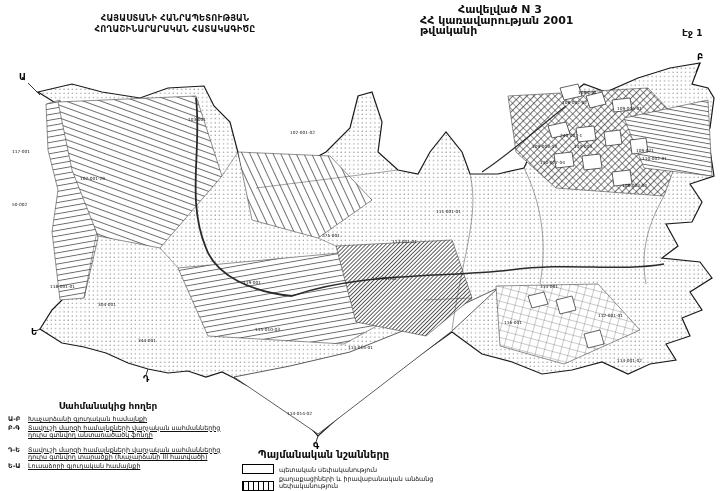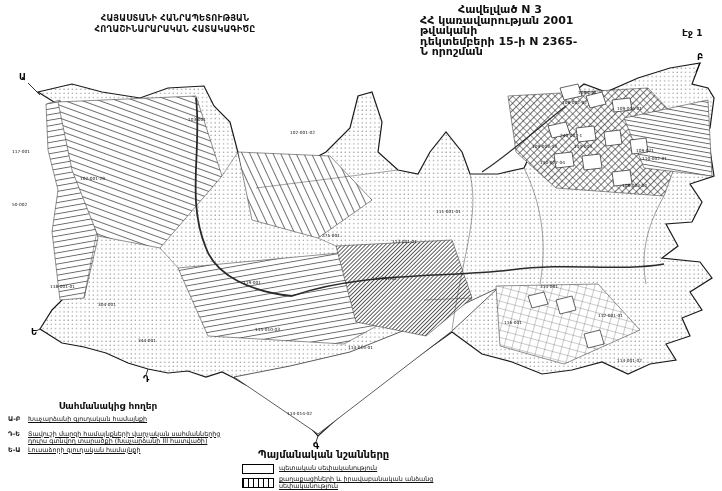--- a/index.html
+++ b/index.html
@@ -19,21 +19,21 @@
   
   .adjacent{position:absolute;left:8px;top:401px;width:236px;}
   .adj-title{font-weight:bold;font-size:9px;text-align:center;width:200px;margin-bottom:5px;}
   .adj-item{display:flex;font-size:6.4px;line-height:7.6px;margin-bottom:1px;}
   .adj-item.gap{margin-top:7px;}
   .adj-code{width:20px;flex:none;font-weight:bold;}
   .adj-text{width:205px;text-decoration:underline;}
   
   .signs{position:absolute;left:242px;top:441px;width:220px;}
   .signs-title{font-weight:bold;font-size:10px;margin-left:16px;margin-bottom:4px;margin-top:8px;}
-  .sign-item{display:flex;align-items:center;margin-bottom:2px;text-decoration:underline;}
+  .sign-item{display:flex;align-items:flex-end;margin-bottom:2px;}
   .sw{width:30px;height:8px;border:1px solid #000;flex:none;margin-right:5px;background:#fff;}
   .sw-community{background:repeating-linear-gradient(180deg,#fff 0 2px,#000 2px 3px,#fff 3px 5px);}
   .sw-private{background:repeating-linear-gradient(90deg,#000 0 1px,#fff 1px 5px);}
   .sign-label{font-size:6.4px;line-height:7.4px;width:170px;}
 </style>
 </head>
 <body>
 
 <div id="page">
 
@@ -186,31 +186,34 @@
       </g>
   </svg>
 
   <div class="hdr-title">
     <div>ՀԱՅԱՍՏԱՆԻ ՀԱՆՐԱՊԵՏՈՒԹՅԱՆ</div>
     <div>ՀՈՂԱՇԻՆԱՐԱՐԱԿԱՆ ՀԱՏԱԿԱԳԻԾԸ</div>
   </div>
   <div class="hdr-annex">
     <div class="c">Հավելված N 3</div>
     <div>ՀՀ կառավարության 2001 թվականի</div>
-    <div>դեկտեմբերի 15-ի N 2365-Ն որոշման</div>
   </div>
   <div class="hdr-page">Էջ 1</div>
 
   <div class="adjacent">
     <div class="adj-title">Սահմանակից հողեր</div>
     <div>
         <div class="adj-item">
           <span class="adj-code">Ա-Բ</span>
           <span class="adj-text">Խաչարձանի գյուղական համայնքի</span>
         </div>
+        <div class="adj-item">
+          <span class="adj-code">Բ-Գ</span>
+          <span class="adj-text">Տավուշի մարզի համայնքների վարչական սահմաններից դուրս գտնվող անտառածածկ ֆոնդի</span>
+        </div>
         <div class="adj-item gap">
           <span class="adj-code">Դ-Ե</span>
           <span class="adj-text">Տավուշի մարզի համայնքների վարչական սահմաններից դուրս գտնվող տարածքի (Խաչարձանի III հատվածի)</span>
         </div>
         <div class="adj-item">
           <span class="adj-code">Ե-Ա</span>
           <span class="adj-text">Լուսաձորի գյուղական համայնքի</span>
         </div>
       </div>
   </div>

